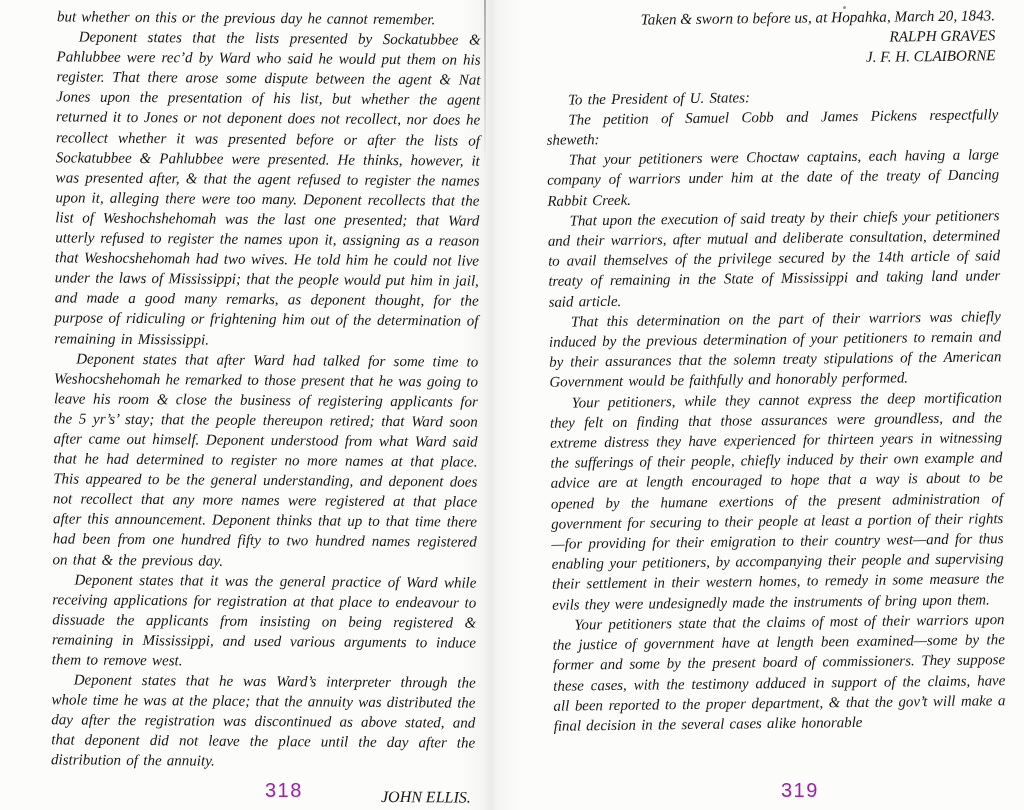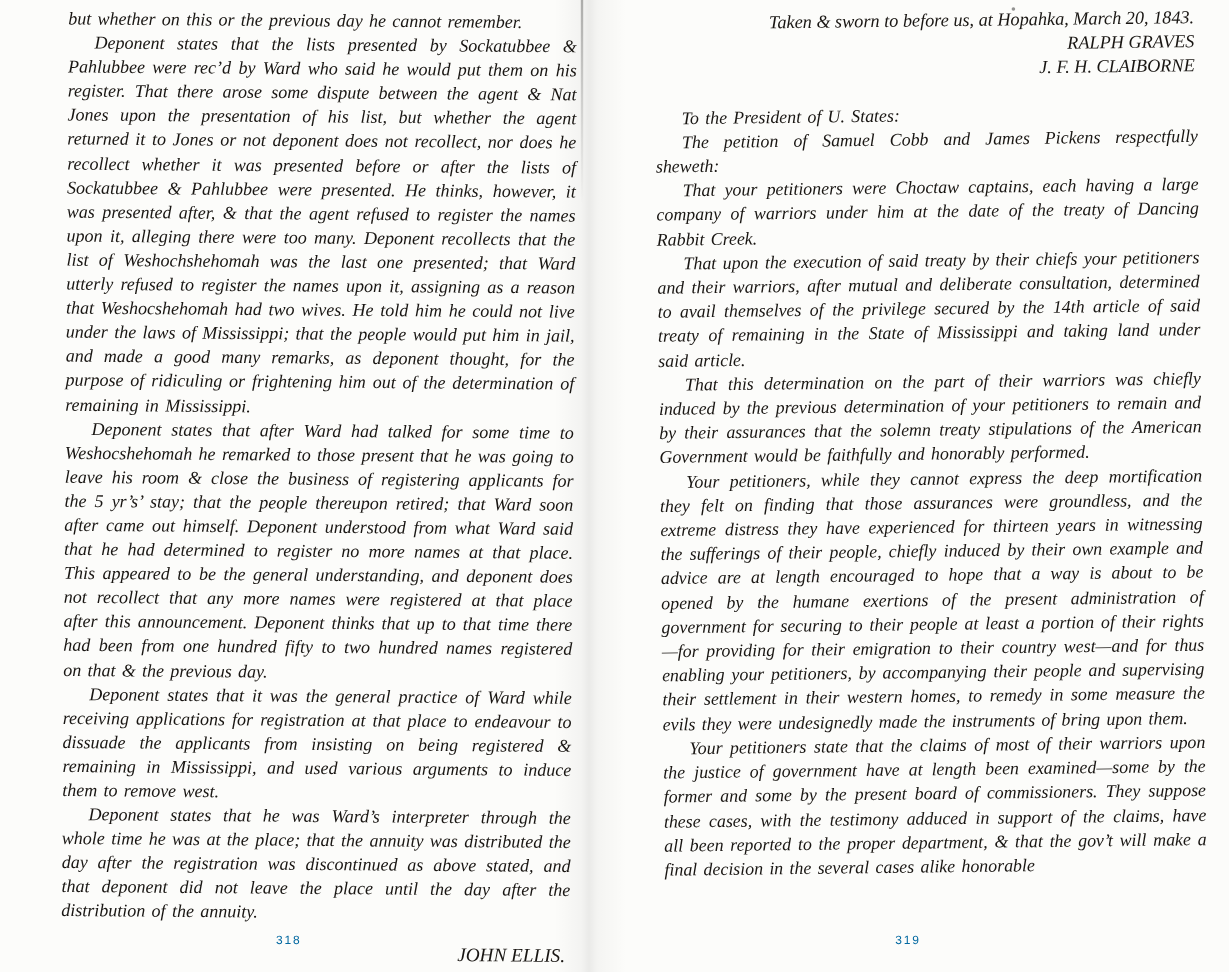--- a/index.html
+++ b/index.html
@@ -104,23 +104,24 @@
     padding-right: 2px;
   }
   .salutation {
     margin-top: 18px;
   }
   .pagenum {
     position: absolute;
     top: 779px;
     font-family: "Liberation Sans", sans-serif;
     font-style: normal;
-    font-size: 10px;
+    font-size: 20px;
     letter-spacing: 1.5px;
-    color: #0369a1;
+    color: #a21caf;
+    margin-left: 35px;
   }
   .pn-left { left: 230px; }
   .pn-right { left: 746px; }
 </style>
 </head>
 <body>
 
 <div class="spread">
 
   <div class="gutter"></div>

